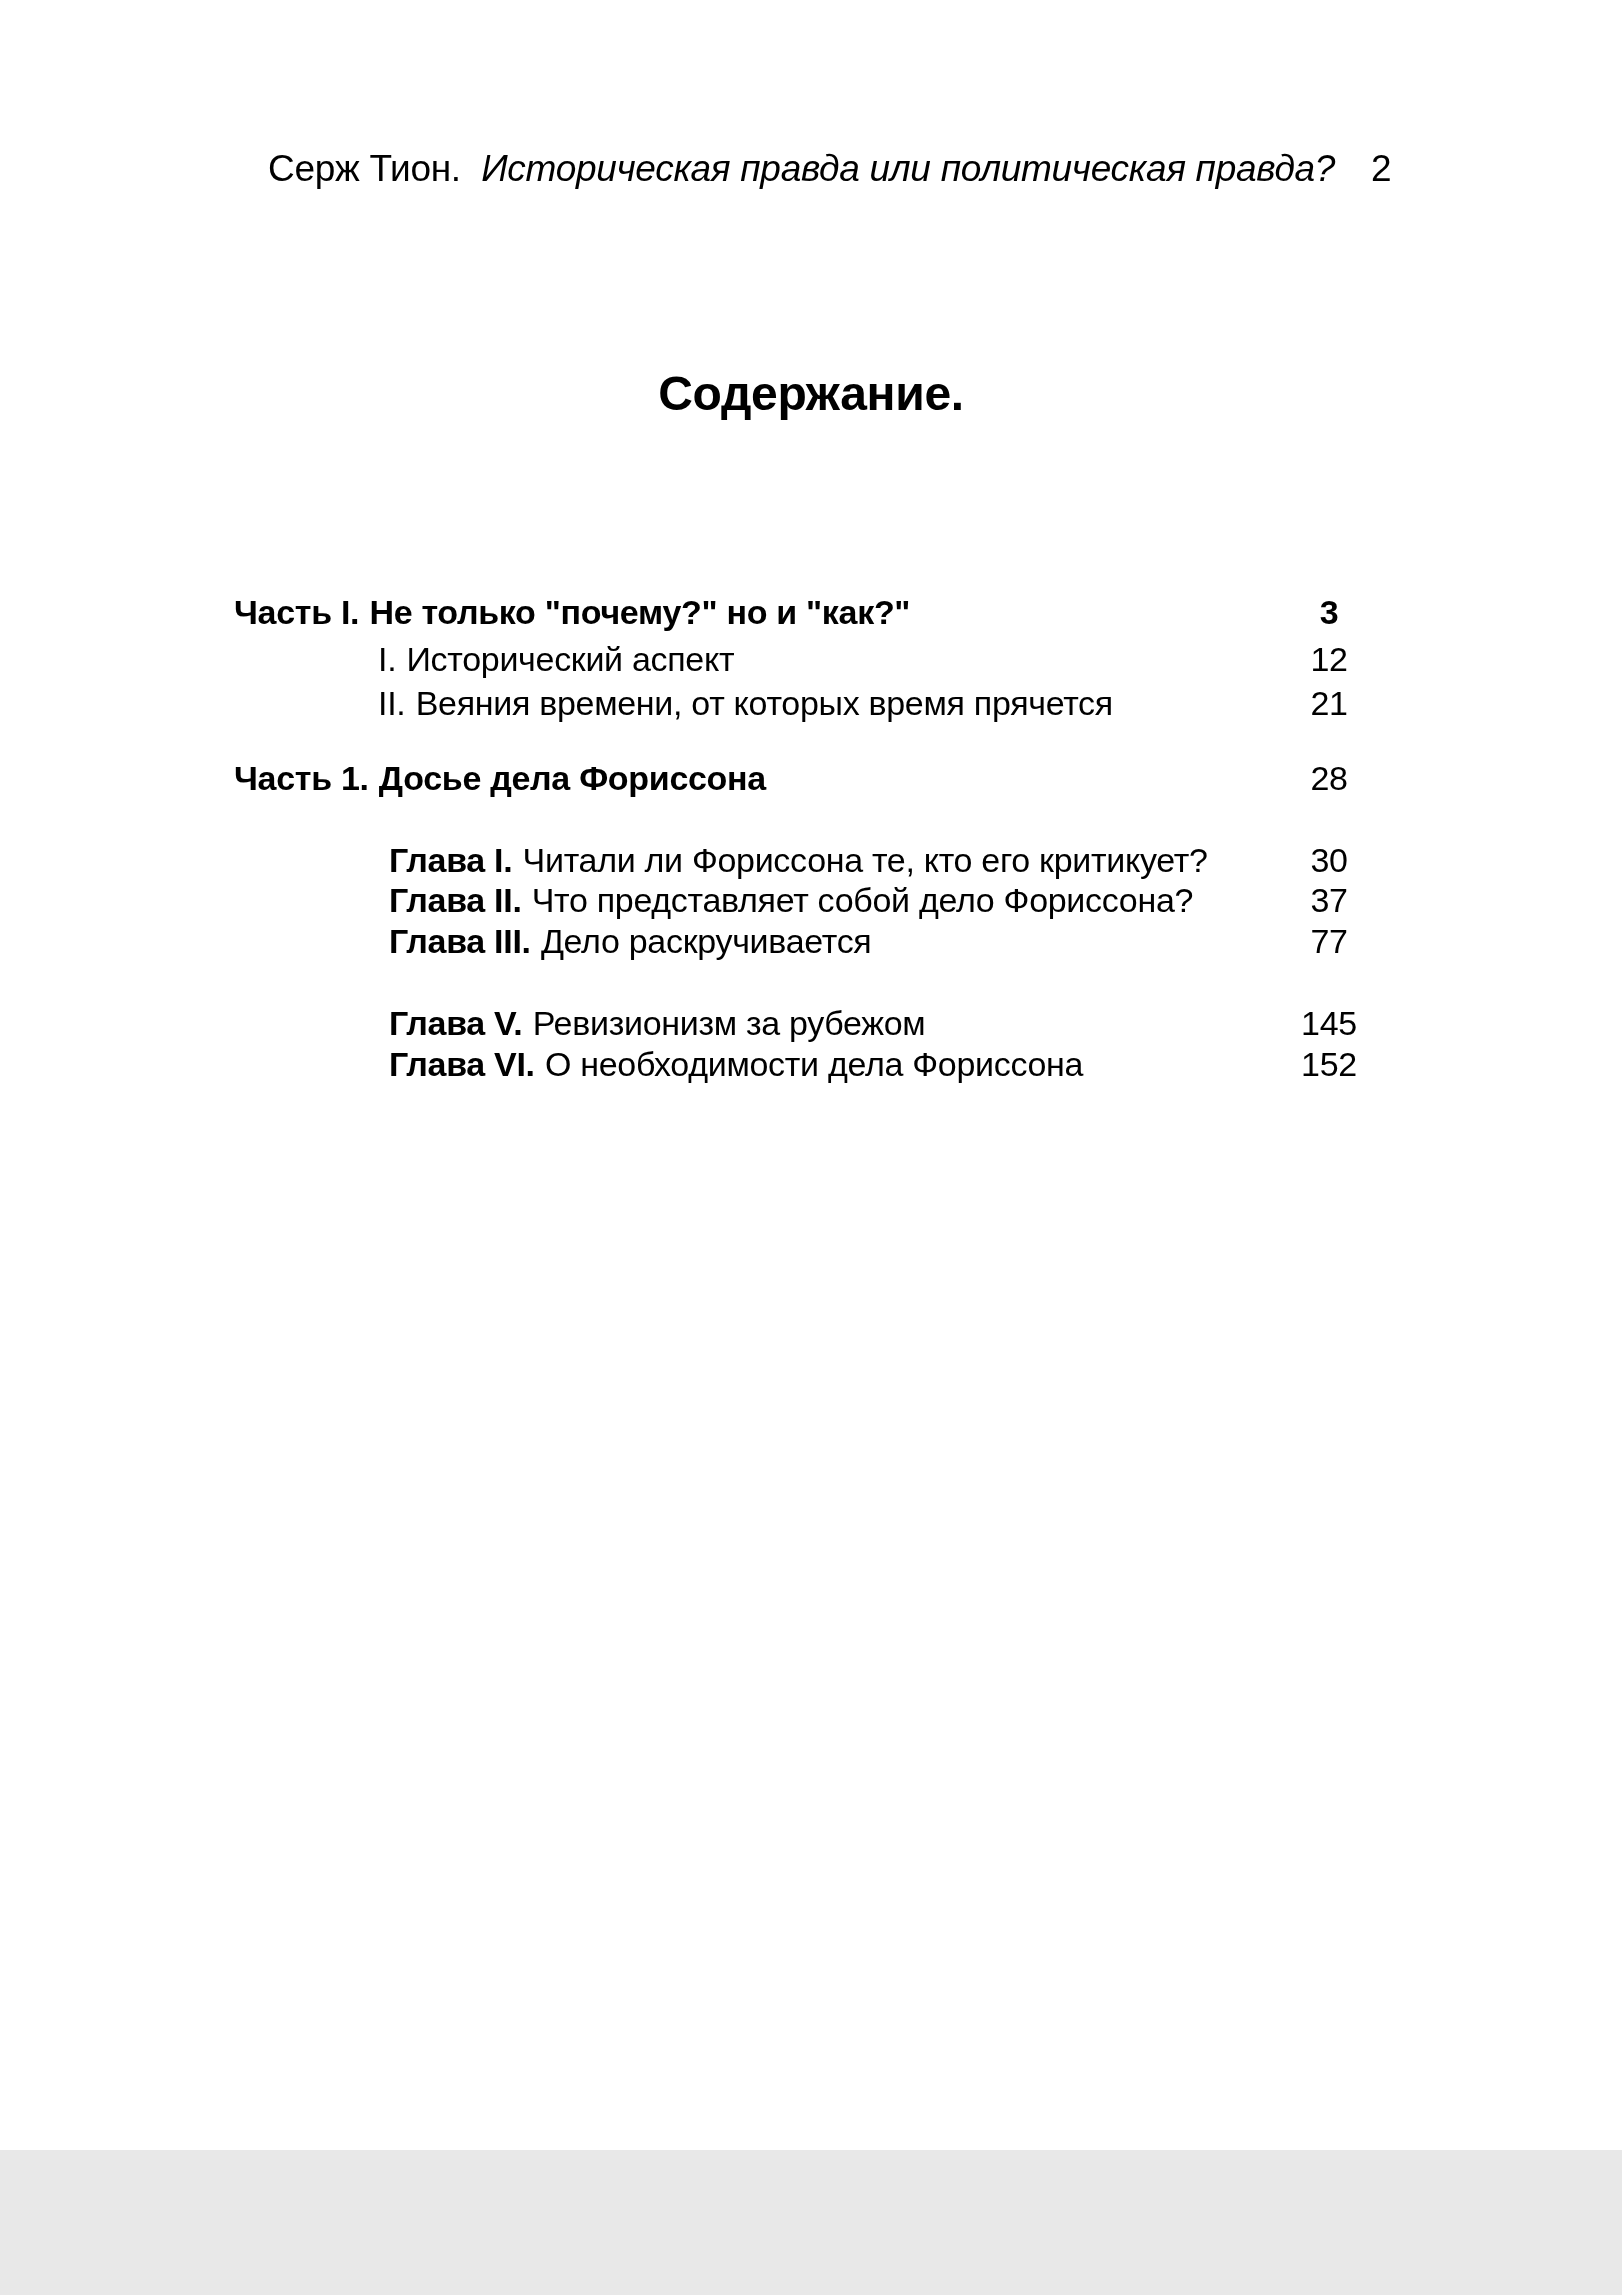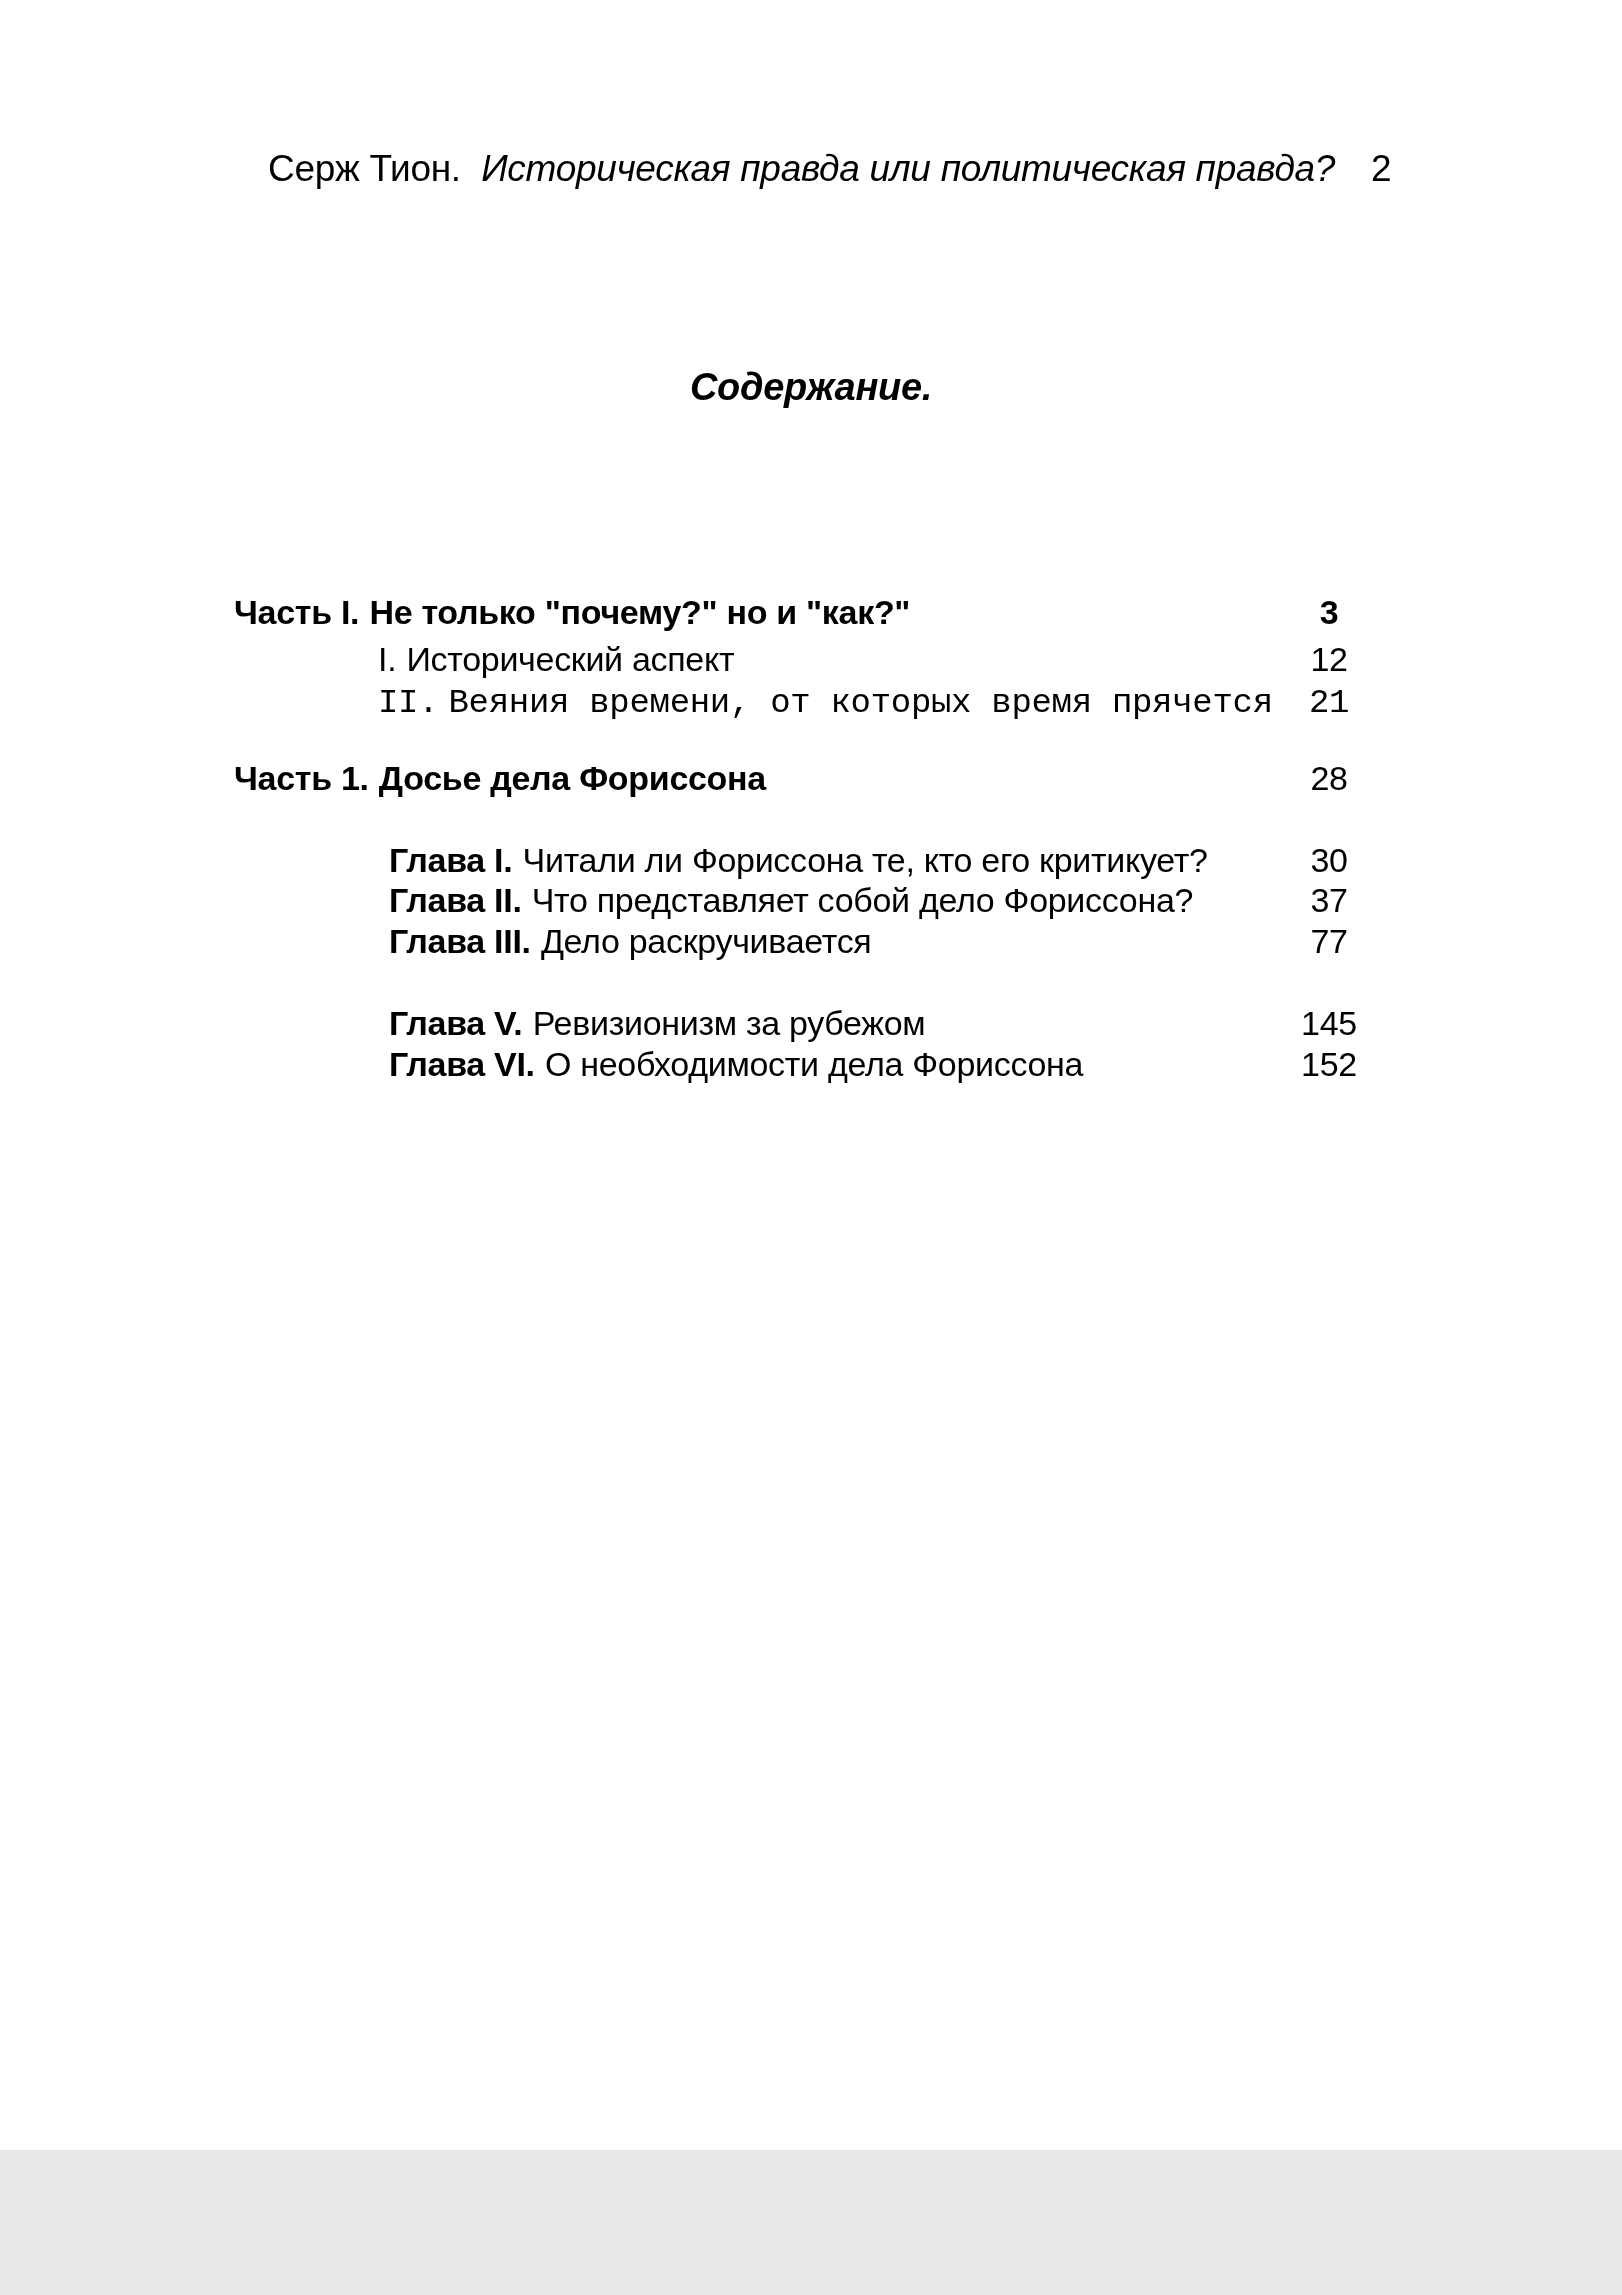--- a/index.html
+++ b/index.html
@@ -37,24 +37,23 @@
     text-align: center;
   }
 
   
   .contents-heading {
     position: absolute;
     left: 0;
     right: 0;
     top: 366px;
     text-align: center;
-    font-size: 38px;
+    font-size: 48px;
     font-weight: bold;
     letter-spacing: -0.3px;
-    font-style: italic;
   }
 
   
   .toc-row {
     position: absolute;
     right: 247px;
     display: flex;
     align-items: baseline;
     font-size: 34px;
     letter-spacing: -0.3px;
@@ -69,21 +68,21 @@
   }
   .row-part { left: 234px; font-weight: bold; }
   .row-part .p { font-weight: normal; }
   .row-part.page-bold .p { font-weight: bold; }
   .row-sub { left: 378px; }
   .row-chapter { left: 389px; }
   .row-chapter .prefix { font-weight: bold; }
 
   .top-0 { top: 592px; }
   .top-1 { top: 639px; }
-  .top-2 { top: 683px; font-family: Liberation Mono, monospace; }
+  .top-2 { top: 683px; }
   .top-3 { top: 758px; }
   .top-4 { top: 840px; }
   .top-5 { top: 880px; }
   .top-6 { top: 921px; }
   .top-7 { top: 963px; }
   .top-8 { top: 1003px; align-items: flex-end; }
   .top-9 { top: 1044px; }
 </style>
 </head>
 <body>

